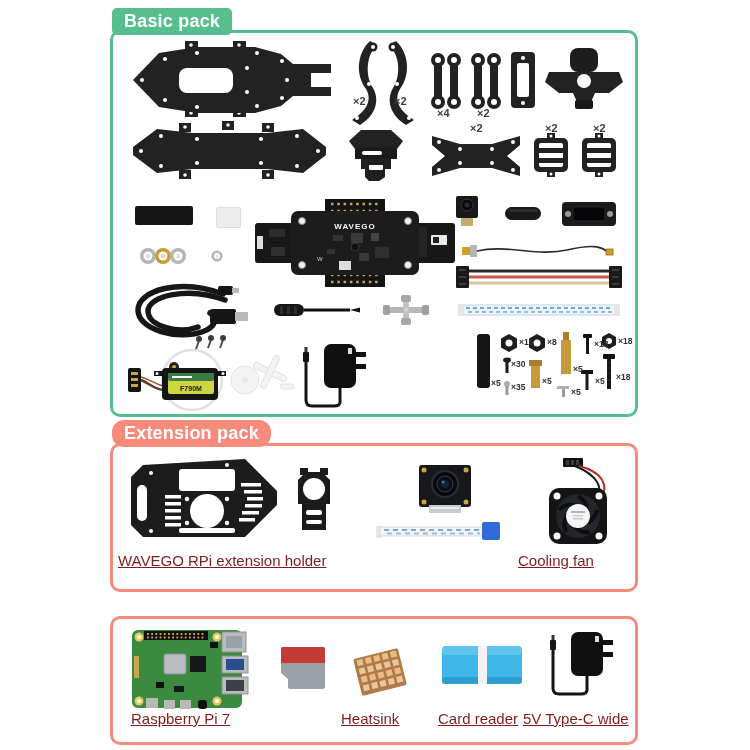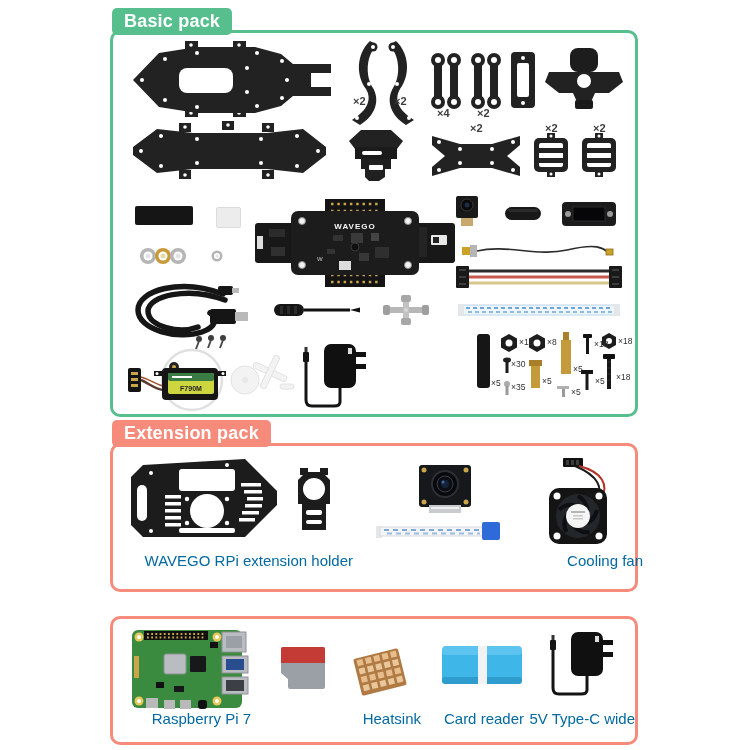--- a/index.html
+++ b/index.html
@@ -4,25 +4,25 @@
 <style>
   html,body{margin:0;padding:0;background:#fff;}
   body{width:750px;height:750px;font-family:"Liberation Sans",sans-serif;}
   .stage{position:relative;width:750px;height:750px;background:#fff;overflow:hidden;}
   .box{position:absolute;border:3px solid #ccc;border-radius:10px;background:#fff;z-index:1;}
   .box.green{border-color:var(--green,#57bf8e);}
   .box.pink{border-color:var(--pink,#f68b7c);}
   .tab{position:absolute;z-index:3;color:#fff;font-weight:bold;font-size:18px;height:27px;line-height:27px;
        padding:0 12px;border-radius:5px;letter-spacing:.2px;}
   .tab.green{background:var(--green,#57bf8e);}
-  .tab.pink{background:var(--pink,#f68b7c);}
+  .tab.pink{background:var(--pink,#f68b7c);border-radius:12px;}
   .it{position:absolute;z-index:2;}
   .count{position:absolute;z-index:4;font-size:11px;font-weight:bold;color:#3c3c3c;}
-  .cap{position:absolute;z-index:4;font-size:15px;color:#0369a1;text-align:right;}
-  .fcount{position:absolute;z-index:4;font-size:8.5px;font-weight:normal;color:#2f2f2f;}
+  .cap{position:absolute;z-index:4;font-size:15px;color:#7f1d1d;text-align:left;text-decoration:underline;}
+  .fcount{position:absolute;z-index:4;font-size:8.5px;font-weight:bold;color:#2f2f2f;}
   .blkrect{position:absolute;z-index:2;background:#151515;border-radius:2px;}
   .sticker{position:absolute;z-index:2;background:#ececec;border:1px solid #dcdcdc;border-radius:2px;}
 </style>
 </head>
 <body>
 
 <div class="stage">
 
   <div class="box green" style="left:110px;top:30px;width:522px;height:381px"></div>
   <div class="tab green" style="left:112px;top:8px">Basic pack</div>

